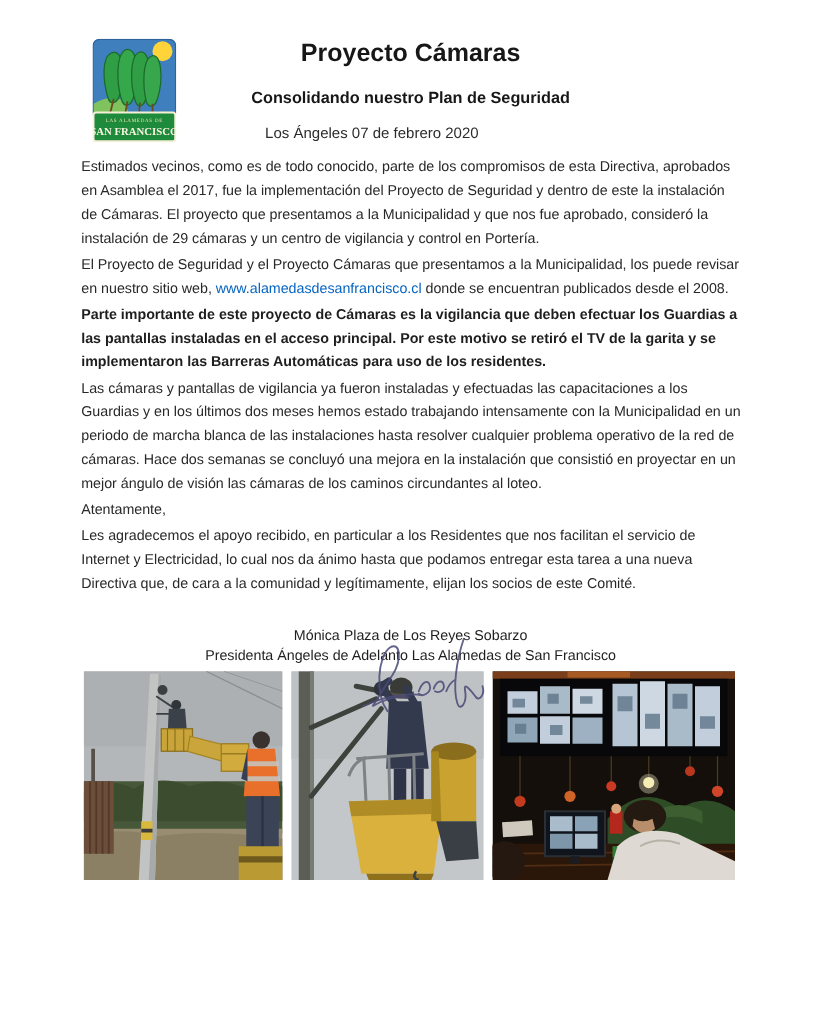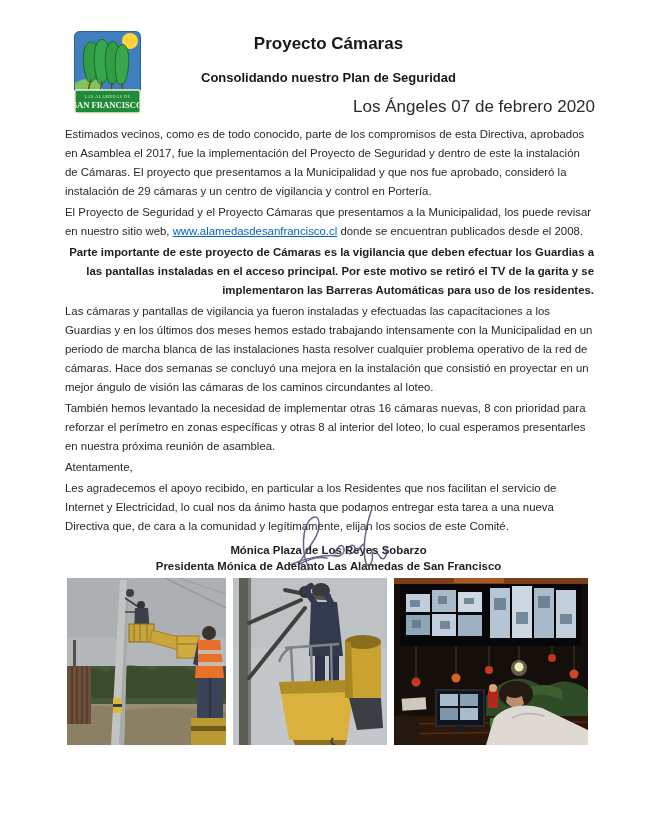--- a/index.html
+++ b/index.html
@@ -9,40 +9,40 @@
     width:657px; height:817px;
     margin:0 auto;
     background:#ffffff;
     font-family:"Liberation Sans","DejaVu Sans",sans-serif;
     color:#262626;
     overflow:hidden;
   }
   .logo-wrap { position:absolute; left:74px; top:31px; width:73px; height:83px; }
   .doc-title {
     padding-top:33px; text-align:center;
-    font-size:17px; font-weight:700; color:#171717; line-height:21px;
+    font-size:20px; font-weight:700; color:#171717; line-height:21px;
   }
   .doc-subtitle {
     margin-top:12px; text-align:center;
     font-size:13px; font-weight:700; color:#171717; line-height:23px;
   }
   .doc-date {
-    margin:11px 62px 0 0; text-align:right;
-    font-size:17px; line-height:13px; color:#2b2b2b;
+    margin:11px 62px 0 0; text-align:center;
+    font-size:12px; line-height:13px; color:#2b2b2b;
   }
   .letter {
     margin:12px 63px 0 65px;
     font-size:11.4px; line-height:19px; color:#282828;
   }
   .letter p { margin:0 0 2px 0; }
-  .letter p.bold { font-weight:700; color:#1e1e1e;text-align:right; }
-  .weblink { color:#0563c1; text-decoration:underline; cursor:pointer; }
+  .letter p.bold { font-weight:700; color:#1e1e1e; }
+  .weblink { color:#0563c1; cursor:pointer; }
   .sig-block {
-    margin-top:6px; text-align:center;
-    font-weight:700; font-size:11.4px; line-height:16px; color:#1e1e1e;
+    margin-top:24px; text-align:center;
+    font-weight:400; font-size:11.4px; line-height:16px; color:#1e1e1e;
   }
   .signature-svg { position:absolute; left:283px; top:505px; width:118px; height:80px; pointer-events:none; }
   .photos { display:flex; gap:7px; margin:4px 0 0 67px; }
   .photos svg { display:block; }
 </style>
 </head>
 <body>
 
 <div class="page">
 
@@ -74,28 +74,27 @@
 
   <div class="doc-title">Proyecto Cámaras</div>
   <div class="doc-subtitle">Consolidando nuestro Plan de Seguridad</div>
   <div class="doc-date">Los Ángeles 07 de febrero 2020</div>
 
   <div class="letter">
     <p>Estimados vecinos, como es de todo conocido, parte de los compromisos de esta Directiva, aprobados en Asamblea el 2017, fue la implementación del Proyecto de Seguridad y dentro de este la instalación de Cámaras. El proyecto que presentamos a la Municipalidad y que nos fue aprobado, consideró la instalación de 29 cámaras y un centro de vigilancia y control en Portería.</p>
     <p><span>El Proyecto de Seguridad y el Proyecto Cámaras que presentamos a la Municipalidad, los puede revisar en nuestro sitio web, </span><a class="weblink">www.alamedasdesanfrancisco.cl</a><span>  donde se encuentran publicados desde el 2008.</span></p>
     <p class="bold">Parte importante de este proyecto de Cámaras es la vigilancia que deben efectuar los Guardias a las pantallas instaladas en el acceso principal. Por este motivo se retiró el TV de la garita y se implementaron las Barreras Automáticas para uso de los residentes.</p>
     <p>Las cámaras y pantallas de vigilancia ya fueron instaladas y efectuadas las capacitaciones a los Guardias y en los últimos dos meses hemos estado trabajando intensamente con la Municipalidad en un periodo de marcha blanca de las instalaciones hasta resolver cualquier problema operativo de la red de cámaras.  Hace dos semanas se concluyó una mejora en la instalación que consistió en proyectar en un mejor ángulo de visión las cámaras de los caminos circundantes al loteo.</p>
-    <p>También hemos levantado la necesidad de implementar otras 16 cámaras nuevas, 8 con prioridad para reforzar el perímetro en zonas específicas y otras 8 al interior del loteo, lo cual esperamos presentarles en nuestra próxima reunión de asamblea.</p>
     <p>Atentamente,</p>
     <p>Les agradecemos el apoyo recibido, en particular a los Residentes que nos facilitan el servicio de Internet  y Electricidad, lo cual nos da ánimo hasta que podamos entregar esta tarea a una nueva Directiva que, de cara a la comunidad y legítimamente, elijan los socios de este Comité.</p>
   </div>
 
   <div class="sig-block">
     <div>Mónica Plaza de Los Reyes Sobarzo</div>
-    <div>Presidenta Mónica de Adelanto Las Alamedas de San Francisco</div>
+    <div>Presidenta Ángeles de Adelanto Las Alamedas de San Francisco</div>
   </div>
 
   <svg class="signature-svg" viewBox="0 0 118 80">
     <g fill="none" stroke="#4b4b78" stroke-width="1.5" stroke-linecap="round" opacity="0.85">
       <path d="M27,64 C17,50 19,20 29,13 C37,8 39,22 31,35 C25,44 19,54 15,60 C23,55 35,51 44,53"></path>
       <path d="M7,60 C22,53 42,49 54,51"></path>
       <path d="M52,48 c3,-8 8,-10 9,-4 c1,5 -6,9 -9,6"></path>
       <path d="M64,46 c2,-6 7,-8 8,-3 c1,4 -4,7 -7,5"></path>
       <path d="M74,48 c2,-5 5,-8 7,-9"></path>
       <path d="M88,6 C82,24 79,46 83,58 C85,64 91,58 89,47 C88,41 92,45 98,53"></path>

